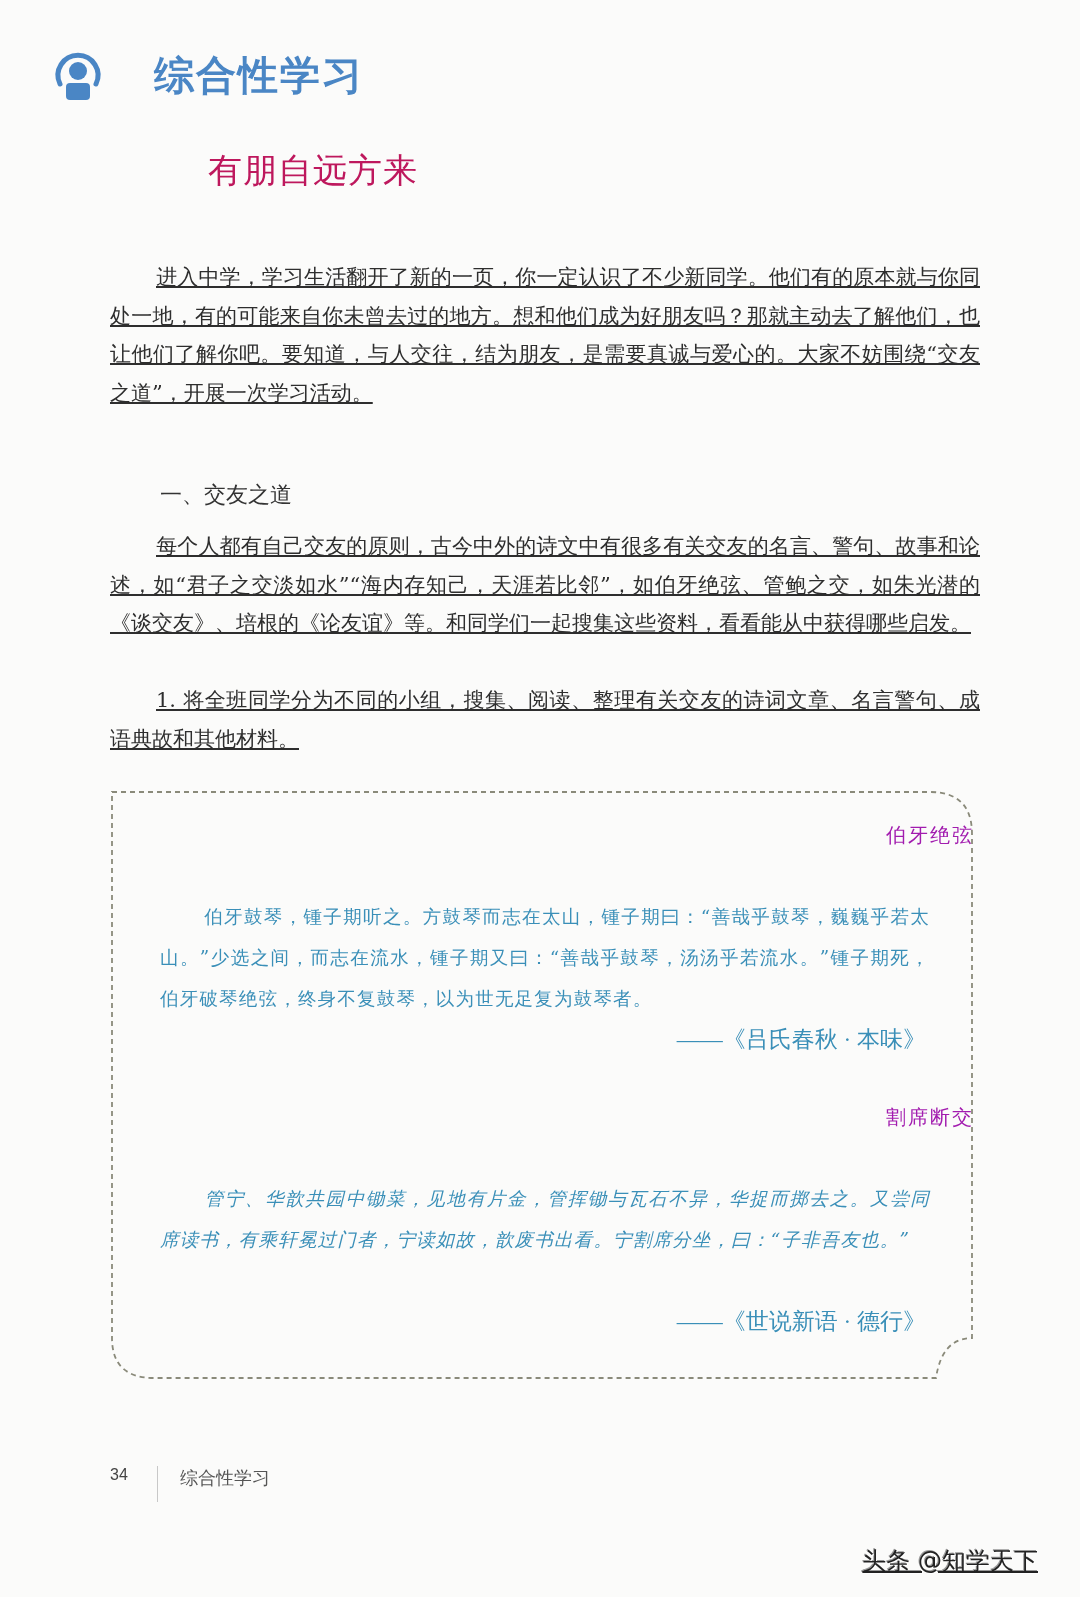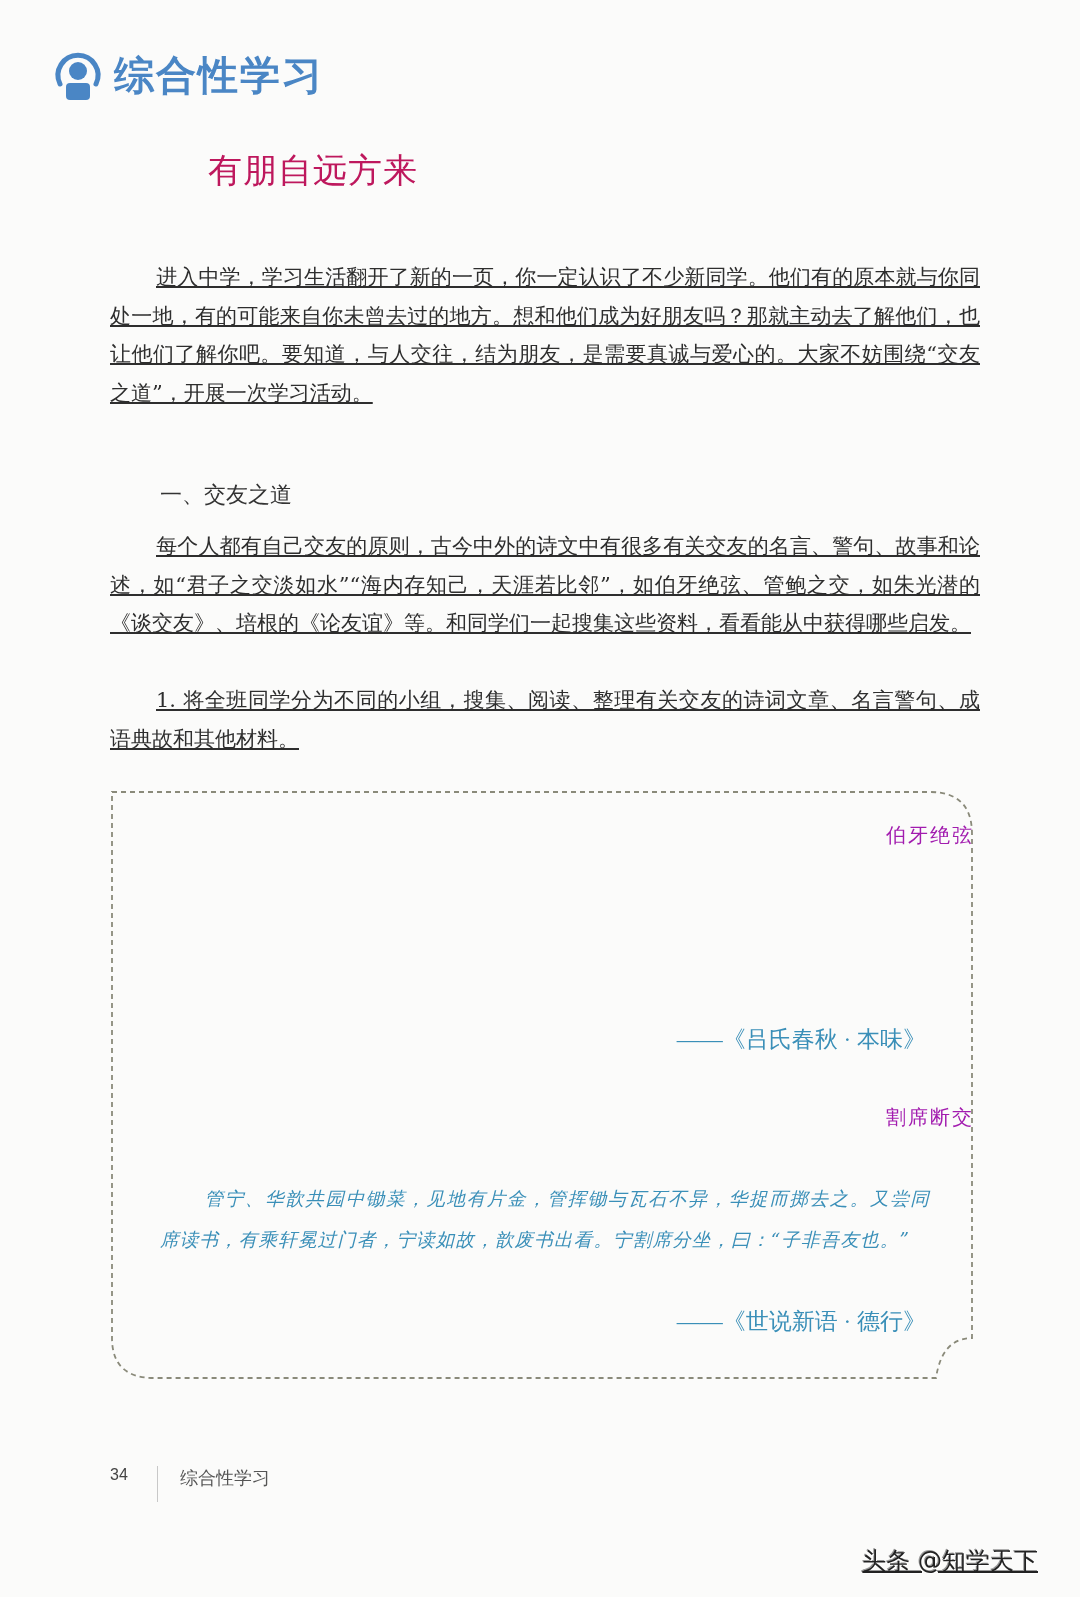--- a/index.html
+++ b/index.html
@@ -3,21 +3,21 @@
 <meta charset="utf-8">
 <style>
   html, body { margin: 0; padding: 0; }
   body {
     width: 1080px; height: 1597px; overflow: hidden;
     background: #fbfbfa;
     font-family: "DejaVu Serif", "Liberation Serif", serif;
     color: #2b2b2b;
     position: relative;
   }
-  .abs { position: absolute; }
+  .abs { position: absolute; gap: 40px; }
 
   
   .section-header { left: 52px; top: 48px; display: flex; align-items: center; }
   .section-icon { width: 52px; height: 52px; position: relative; margin-right: 10px; }
   .section-title {
     font-family: "DejaVu Sans", "Liberation Sans", sans-serif;
     font-size: 40px; font-weight: bold; color: #4a86c5; letter-spacing: 2px;
   }
 
   .lesson-title {
@@ -102,20 +102,23 @@
 <div class="abs para" style="top:681px;">
   <span class="indent"></span><span>1. 将全班同学分为不同的小组，搜集、阅读、整理有关交友的诗词文章、名言警句、成语典故和其他材料。</span>
 </div>
 
 <div class="abs quote-box">
   <svg width="864" height="592" viewBox="0 0 864 592">
     <path d="M2 2 L820 2 Q862 2 862 44 L862 548 Q832 548 826 588 L44 588 Q2 588 2 548 Z" fill="none" stroke="#8a8a7a" stroke-width="1.8" stroke-dasharray="5 4"></path>
   </svg>
 
   <div class="box-title" style="top:32px;">伯牙绝弦</div>
+  <div class="box-text" style="top:106px;">
+    <span style="display:inline-block;width:44px;"></span><span>伯牙鼓琴，锺子期听之。方鼓琴而志在太山，锺子期曰：“善哉乎鼓琴，巍巍乎若太山。”少选之间，而志在流水，锺子期又曰：“善哉乎鼓琴，汤汤乎若流水。”锺子期死，伯牙破琴绝弦，终身不复鼓琴，以为世无足复为鼓琴者。</span>
+  </div>
   <div class="box-source" style="top:234px;">——《吕氏春秋 · 本味》</div>
 
   <div class="box-title" style="top:314px;">割席断交</div>
   <div class="box-text" style="top:388px;font-style:italic;">
     <span style="display:inline-block;width:44px;"></span><span>管宁、华歆共园中锄菜，见地有片金，管挥锄与瓦石不异，华捉而掷去之。又尝同席读书，有乘轩冕过门者，宁读如故，歆废书出看。宁割席分坐，曰：“子非吾友也。”</span>
   </div>
   <div class="box-source" style="top:516px;">——《世说新语 · 德行》</div>
 </div>
 
 <div class="abs page-number">34</div>

